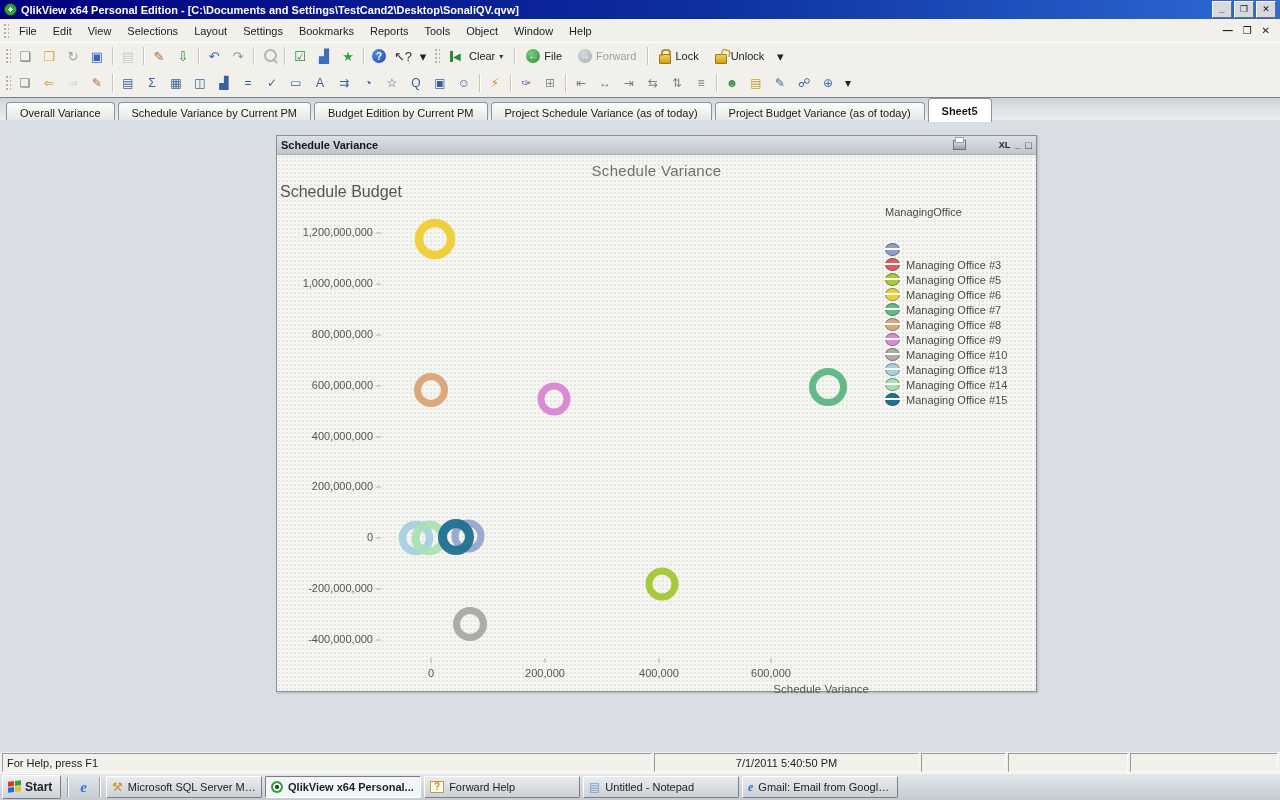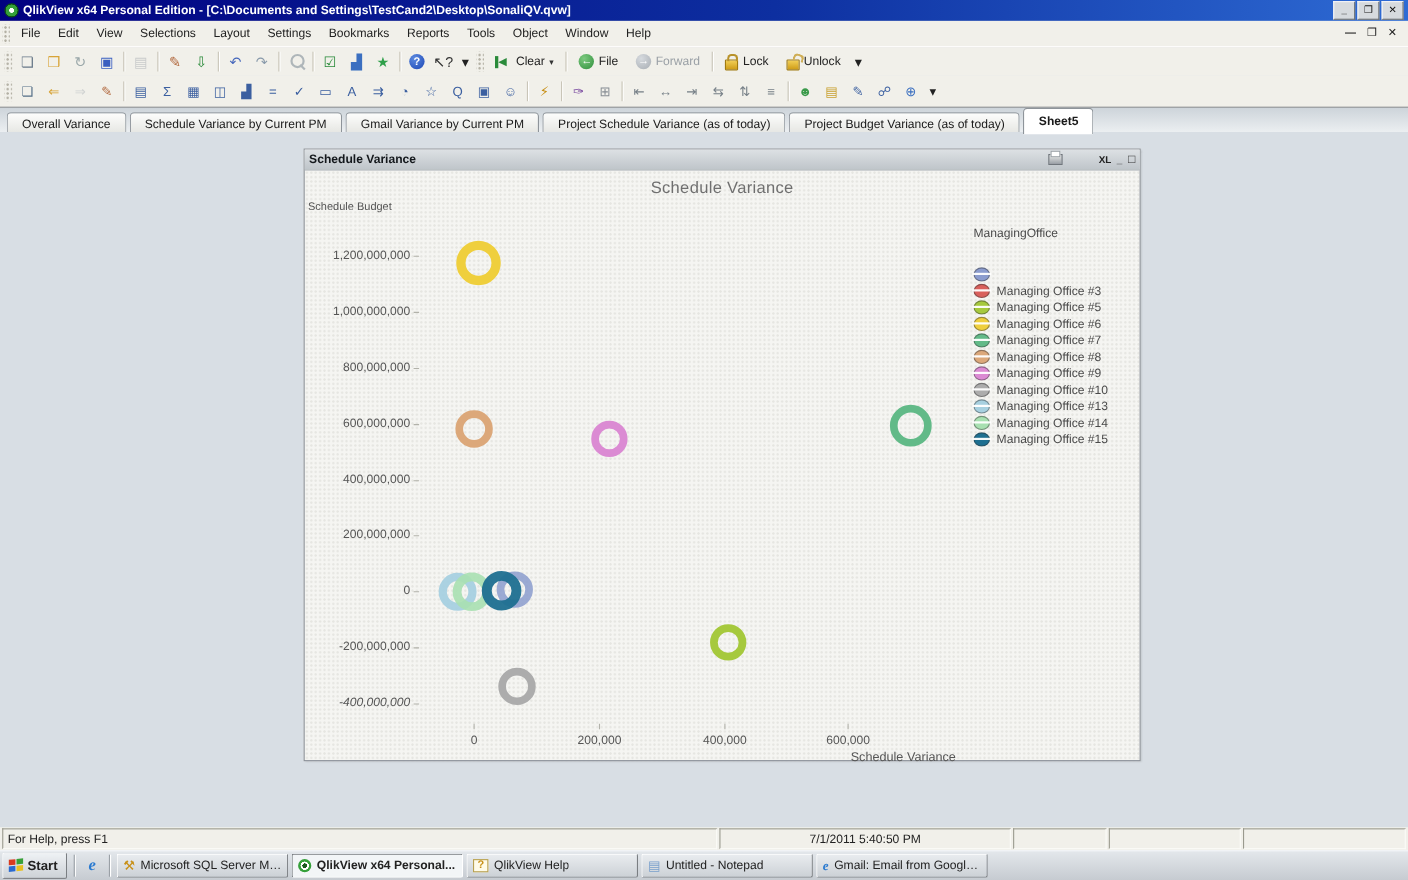--- a/index.html
+++ b/index.html
@@ -65,21 +65,21 @@
   .caption{height:18px;background:linear-gradient(#dde1e4,#bfc5ca);display:flex;align-items:center;
     padding:0 4px;border-bottom:1px solid #a8aeb4;}
   .caption-text{font-weight:bold;color:#14181c;flex:1;}
   .cap-ic{margin-left:5px;color:#333;font-size:9px;line-height:1;cursor:default;display:flex;align-items:center;}
   .i-printer{width:11px;height:8px;background:linear-gradient(#e8e8e8,#9aa0a6);border:1px solid #70767c;position:relative;}
   .i-printer::before{content:"";position:absolute;width:7px;height:4px;background:#fff;border:1px solid #9aa0a6;left:1px;top:-4px;}
   .xl-ic{font-size:9px;font-weight:bold;color:#222;margin-left:33px;}
   .chart-body{position:relative;width:759px;height:537px;
     background-image:radial-gradient(rgba(150,150,140,.16) 1px,transparent 1.2px);background-size:4px 4px;}
   .chart-title{position:absolute;top:7px;left:0;width:100%;text-align:center;font-size:15px;color:#6f6f6f;letter-spacing:.3px;}
-  .axis-ylabel{position:absolute;left:3px;top:28px;font-size:10px;color:#555;}
+  .axis-ylabel{position:absolute;left:3px;top:28px;font-size:16px;color:#555;}
   .ytick{position:absolute;right:663px;left:0;text-align:right;width:96px;height:14px;color:#555;}
   .xtick{position:absolute;width:90px;text-align:center;top:512px;color:#555;}
   .axis-xlabel{position:absolute;top:528px;left:392px;width:200px;text-align:right;font-size:11.5px;color:#555;}
   #plot{position:absolute;left:0;top:0;}
   
   .legend{position:absolute;left:608px;top:51px;}
   .legend-title{color:#4a4a4a;margin-bottom:24px;}
   .leg-item{display:flex;align-items:center;height:15px;color:#4a4a4a;white-space:nowrap;}
   .leg-sym{width:13px;height:11px;border-radius:50%;border:1px solid rgba(50,50,50,.45);position:relative;flex:none;margin-right:6px;}
   .leg-sym i{position:absolute;left:-2px;right:-2px;top:4px;height:2px;background:rgba(255,255,255,.95);}
@@ -341,21 +341,21 @@
         </span>
       </span>
     <span class="tbtn" style="width:14px">
         <span class="glyph">▾</span>
       </span>
   </div>
 
   <div class="tabstrip" id="tabstrip">
       <div class="tab">Overall Variance</div>
       <div class="tab">Schedule Variance by Current PM</div>
-      <div class="tab">Gmail Variance by Current PM</div>
+      <div class="tab">Budget Edition by Current PM</div>
       <div class="tab">Project Schedule Variance (as of today)</div>
       <div class="tab">Project Budget Variance (as of today)</div>
       <div class="tab active">Sheet5</div>
     </div>
 
   <div class="sheet">
     <div class="chart-window">
       <div class="caption">
         <span class="caption-text">Schedule Variance</span>
         <span class="cap-ic">
@@ -370,21 +370,21 @@
         <div class="axis-ylabel">Schedule Budget</div>
         <div id="yticks">
             <div class="ytick" style="top: 71px;">1,200,000,000</div>
             <div class="ytick" style="top: 122px;">1,000,000,000</div>
             <div class="ytick" style="top: 173px;">800,000,000</div>
             <div class="ytick" style="top: 224px;">600,000,000</div>
             <div class="ytick" style="top: 275px;">400,000,000</div>
             <div class="ytick" style="top: 325px;">200,000,000</div>
             <div class="ytick" style="top: 376px;">0</div>
             <div class="ytick" style="top: 427px;">-200,000,000</div>
-            <div class="ytick" style="top: 478px; font-style: italic;">-400,000,000</div>
+            <div class="ytick" style="top: 478px;">-400,000,000</div>
           </div>
         <div id="xticks">
             <div class="xtick" style="left: 109px;">0</div>
             <div class="xtick" style="left: 223px; text-align: center;">200,000</div>
             <div class="xtick" style="left: 337px;">400,000</div>
             <div class="xtick" style="left: 449px;">600,000</div>
           </div>
         <div class="axis-xlabel">Schedule Variance</div>
         <svg id="plot" width="759" height="537">
             <line x1="99" x2="104" y1="78" y2="78" stroke="#b2b2aa"></line>
@@ -515,21 +515,21 @@
         <div class="task">
           <span class="ticon" style="color: rgb(200, 144, 24);">⚒</span>
           <span class="lbl">Microsoft SQL Server Ma...</span>
         </div>
         <div class="task active">
           <span class="qv-ring"></span>
           <span class="lbl">QlikView x64 Personal...</span>
         </div>
         <div class="task">
           <span class="ticon" style="color: rgb(200, 144, 24); font-weight: bold; background: rgb(255, 251, 232); border: 1px solid rgb(184, 160, 80); padding: 0px 3px; font-size: 10px;">?</span>
-          <span class="lbl">QlikView Help</span>
+          <span class="lbl">Forward Help</span>
         </div>
         <div class="task">
           <span class="ticon" style="color: rgb(122, 160, 204);">▤</span>
           <span class="lbl">Untitled - Notepad</span>
         </div>
         <div class="task">
           <span class="ticon" style="color: rgb(42, 122, 208); font-weight: bold; font-style: italic; font-family: &quot;Liberation Serif&quot;, serif;">e</span>
           <span class="lbl">Gmail: Email from Google ...</span>
         </div>
       </div>

